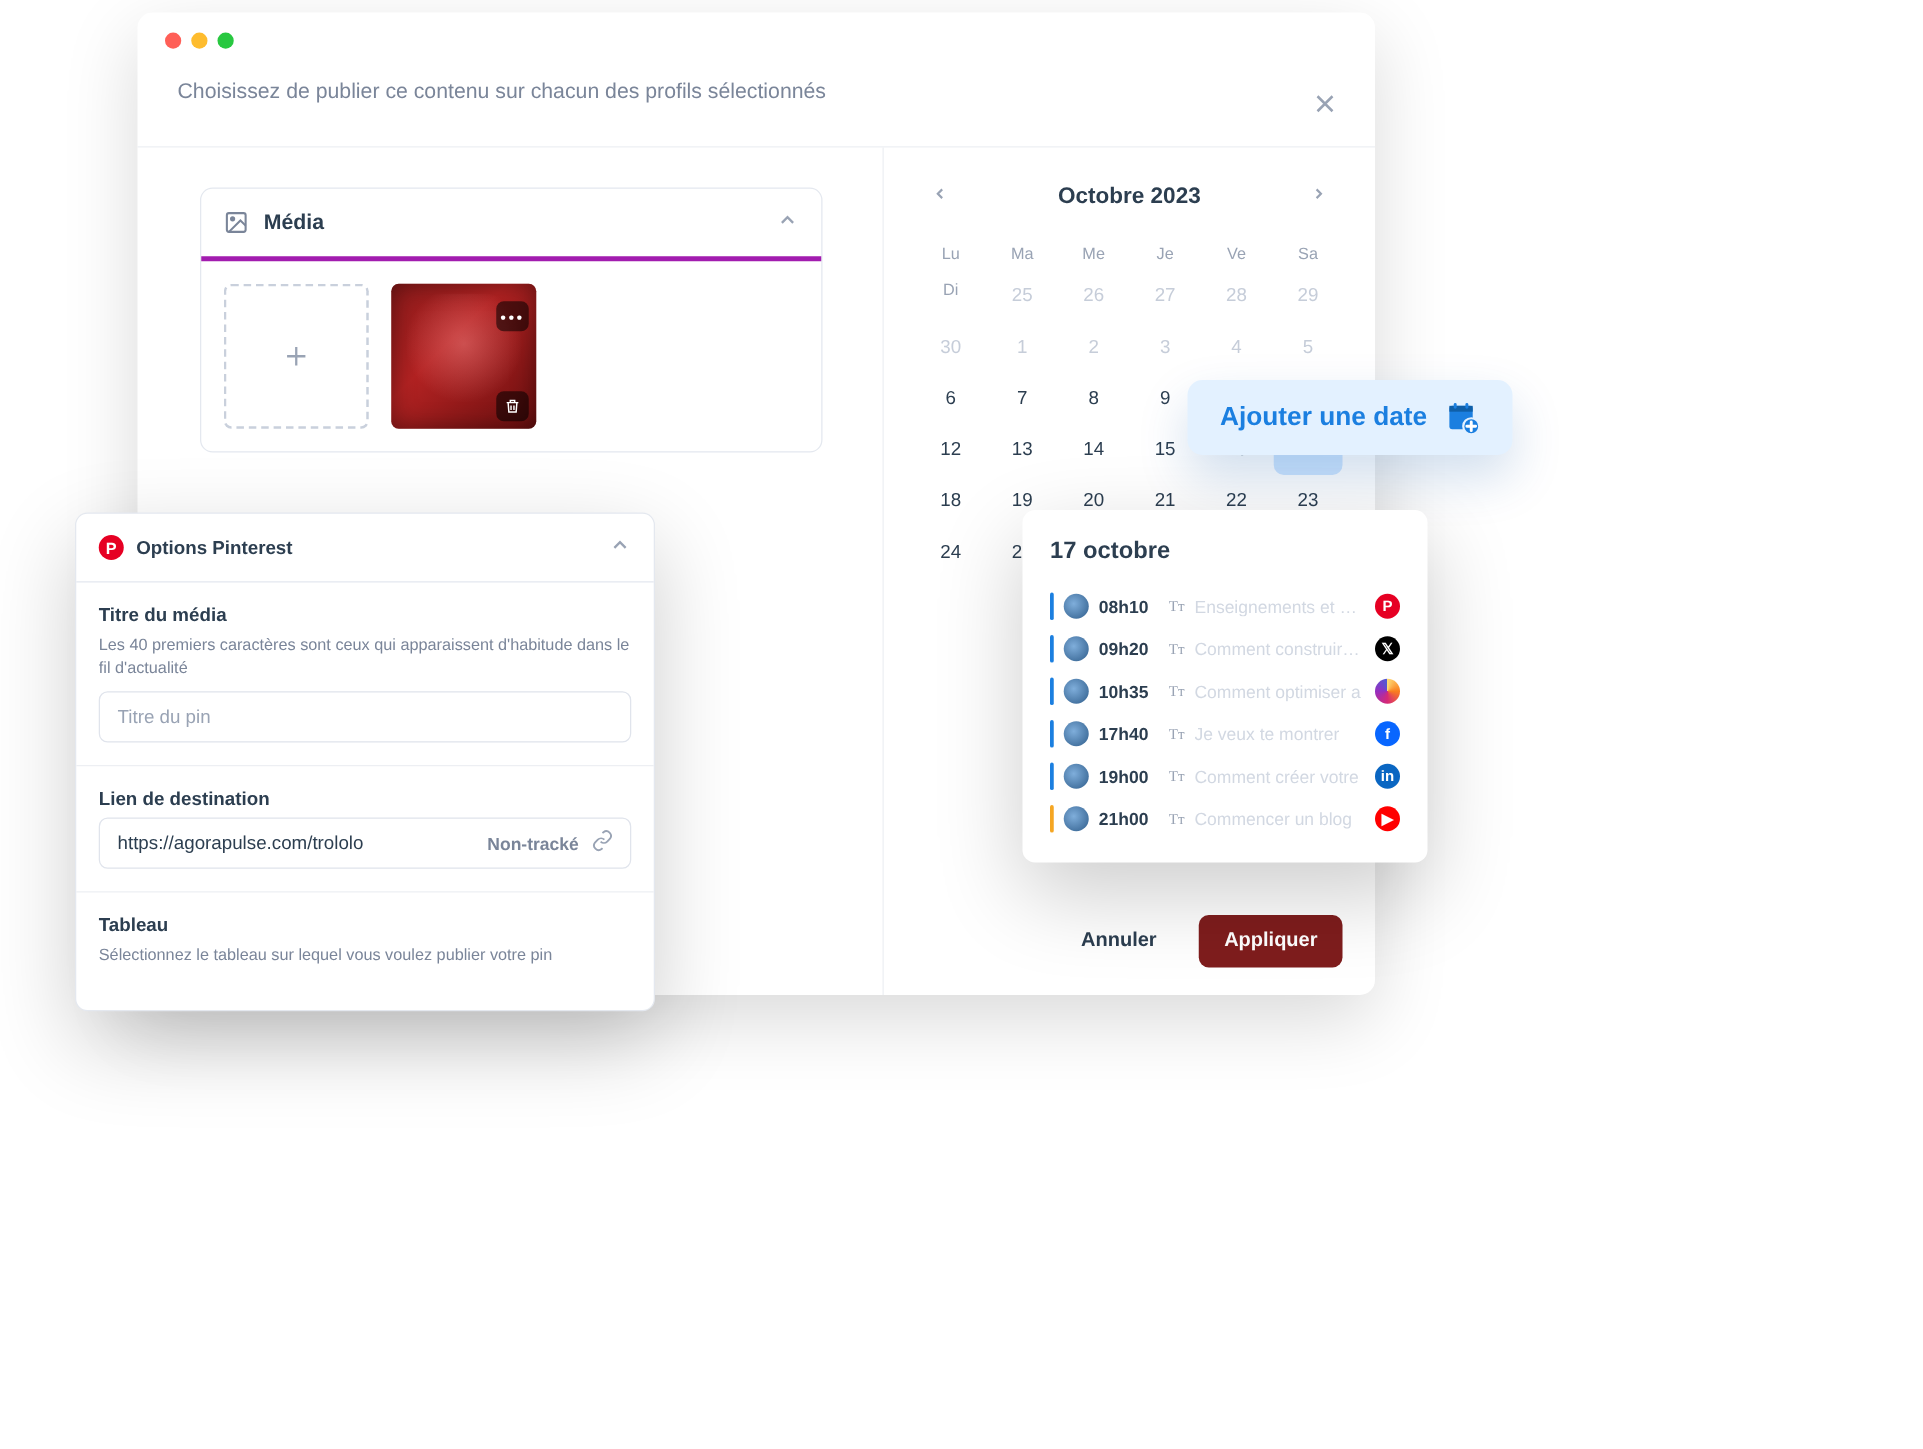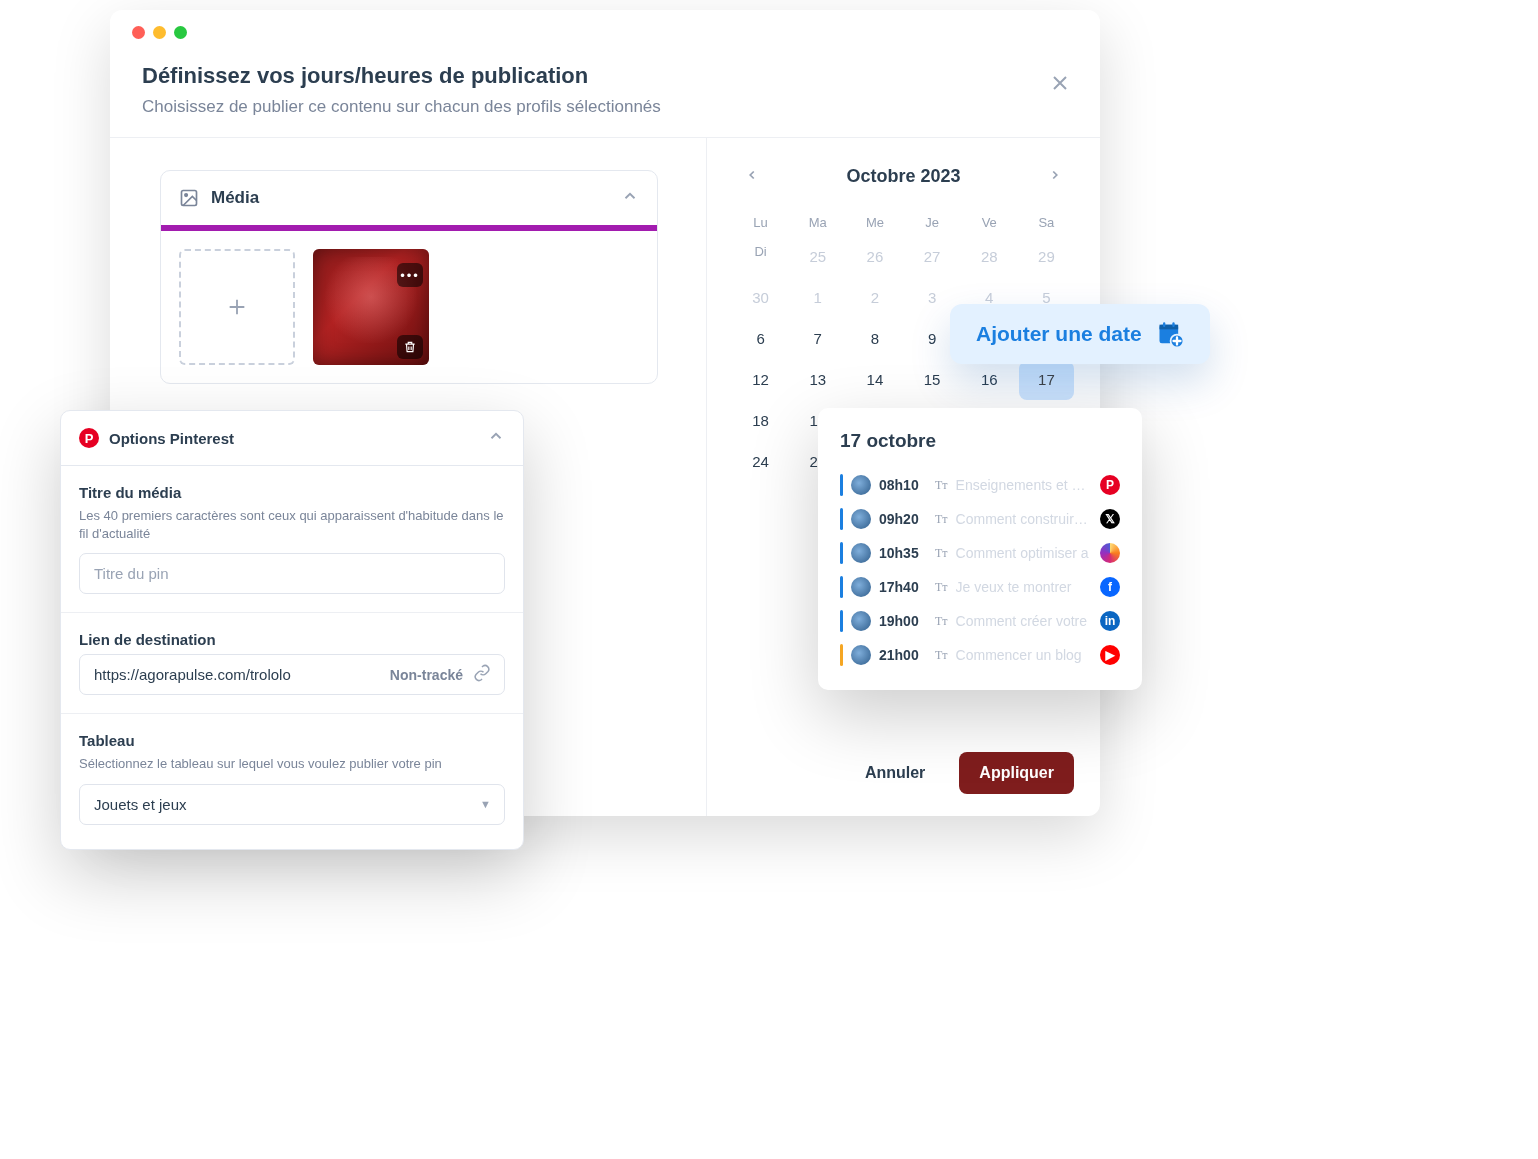--- a/index.html
+++ b/index.html
@@ -29,21 +29,21 @@
     .right-col { flex: 1; border-left: 1px solid #edeff3; padding: 24px 26px; position: relative; }
     
     .media-card {
       width: 498px;
       border: 1px solid #e4e8ef;
       border-radius: 10px;
       background: #fff;
     }
     .media-header {
       display: flex; align-items: center; justify-content: space-between;
-      padding: 14px 18px; border-bottom: 6px solid #a21caf;
+      padding: 14px 18px; border-bottom: 4px solid #a21caf;
     }
     .media-header .left { display: flex; align-items: center; gap: 12px; }
     .media-header .left svg { color: #7a8599; }
     .media-header h3 { font-size: 17px; font-weight: 700; color: #2c3e50; }
     .chevron { color: #99a3b4; font-size: 22px; cursor: pointer; }
     
     .thumbs { display: flex; gap: 18px; padding: 18px; }
     .add-tile {
       width: 116px; height: 116px;
       border: 2px dashed #c9d0dc; border-radius: 6px;
@@ -163,21 +163,20 @@
 
 <div class="main-window">
   <div class="traffic-lights">
     <span class="tl-red"></span>
     <span class="tl-yellow"></span>
     <span class="tl-green"></span>
   </div>
 
   <div class="header">
     <div>
-      <h1>Définissez vos jours/heures de publication</h1>
       <p>Choisissez de publier ce contenu sur chacun des profils sélectionnés</p>
     </div>
     <div class="close-x">
       <svg width="16" height="16" viewBox="0 0 16 16" fill="none" stroke="currentColor" stroke-width="2">
           <path d="M2 2l12 12M14 2L2 14"></path>
         </svg>
     </div>
   </div>
 
   <div class="content">
@@ -309,24 +308,20 @@
         <svg width="18" height="18" viewBox="0 0 24 24" fill="none" stroke="currentColor" stroke-width="2">
             <path d="M10 13a5 5 0 007 0l3-3a5 5 0 00-7-7l-1 1"></path>
             <path d="M14 11a5 5 0 00-7 0l-3 3a5 5 0 007 7l1-1"></path>
           </svg>
       </span>
     </div>
   </div>
   <div class="pin-section">
     <label>Tableau</label>
     <p class="hint">Sélectionnez le tableau sur lequel vous voulez publier votre pin</p>
-    <div class="select-wrap">
-      <input class="pin-input" readonly="" value="Jouets et jeux" style="">
-      <span class="select-caret">▼</span>
-    </div>
   </div>
 </div>
 
 <div class="add-date-pill">
   <span>Ajouter une date</span>
   <svg width="28" height="28" viewBox="0 0 24 24" fill="none">
     <rect x="3" y="4" width="16" height="16" rx="2" fill="#1b7fe0"></rect>
     <rect x="3" y="4" width="16" height="4" fill="#0f5fa8"></rect>
     <rect x="6" y="2" width="2" height="4" rx="1" fill="#1b7fe0"></rect>
     <rect x="14" y="2" width="2" height="4" rx="1" fill="#1b7fe0"></rect>

